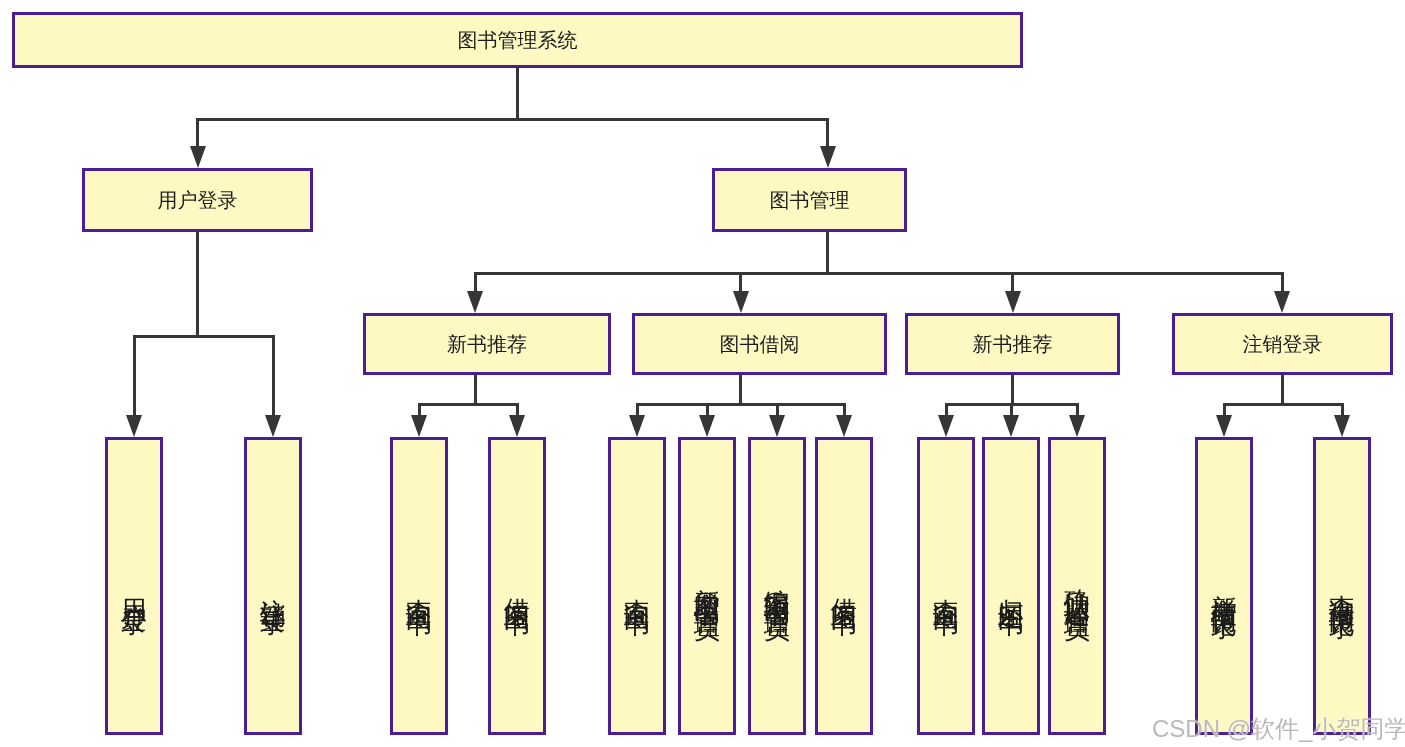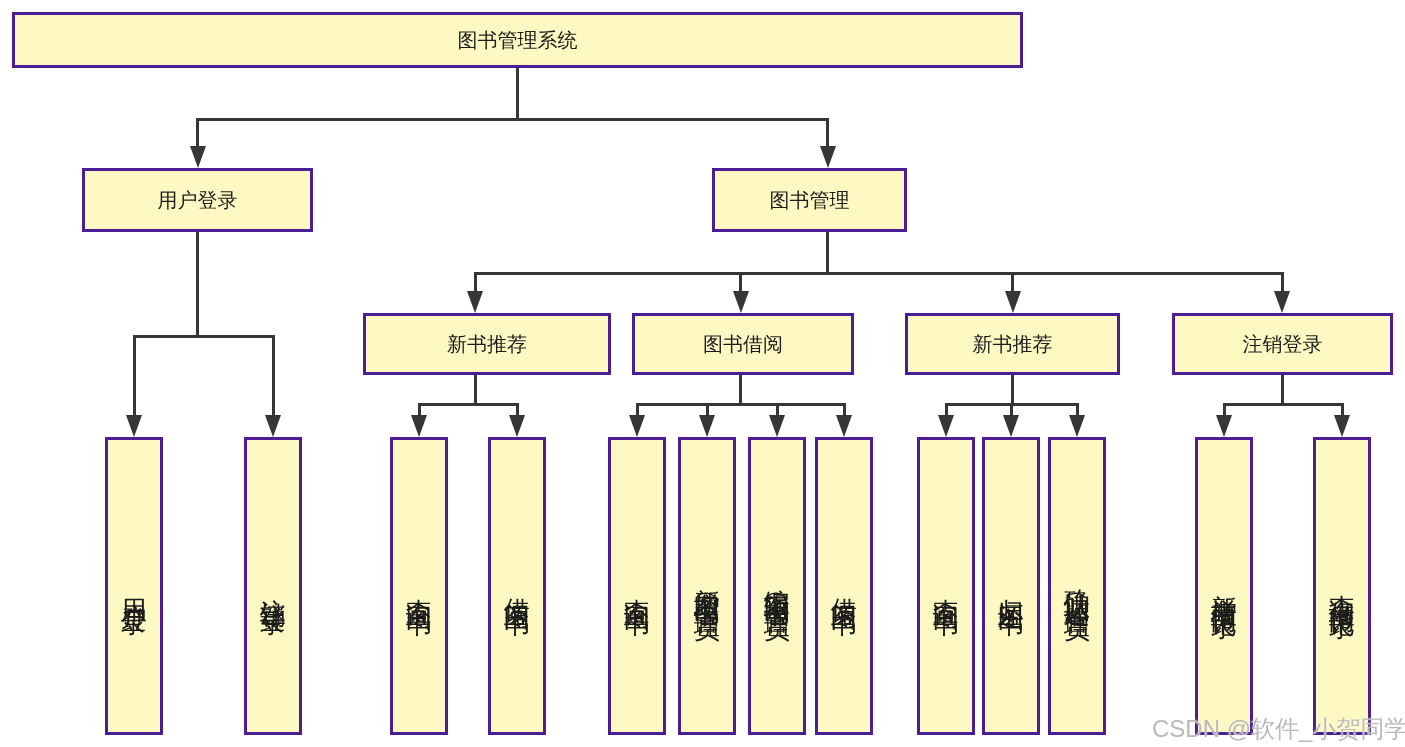--- a/index.html
+++ b/index.html
@@ -99,21 +99,21 @@
   <div class="box" style="left:82px;top:168px;width:231px;height:64px;">
     <span class="hlabel">用户登录</span>
   </div>
   <div class="box" style="left:712px;top:168px;width:195px;height:64px;">
     <span class="hlabel">图书管理</span>
   </div>
 
   <div class="box" style="left:363px;top:313px;width:248px;height:62px;">
     <span class="hlabel">新书推荐</span>
   </div>
-  <div class="box" style="left:632px;top:313px;width:222px;height:62px;">
+  <div class="box" style="left:632px;top:313px;width:255px;height:62px;">
     <span class="hlabel">图书借阅</span>
   </div>
   <div class="box" style="left:905px;top:313px;width:215px;height:62px;">
     <span class="hlabel">新书推荐</span>
   </div>
   <div class="box" style="left:1172px;top:313px;width:221px;height:62px;">
     <span class="hlabel">注销登录</span>
   </div>
 
   <div class="box" style="left:105px;top:437px;width:58px;height:298px;">

